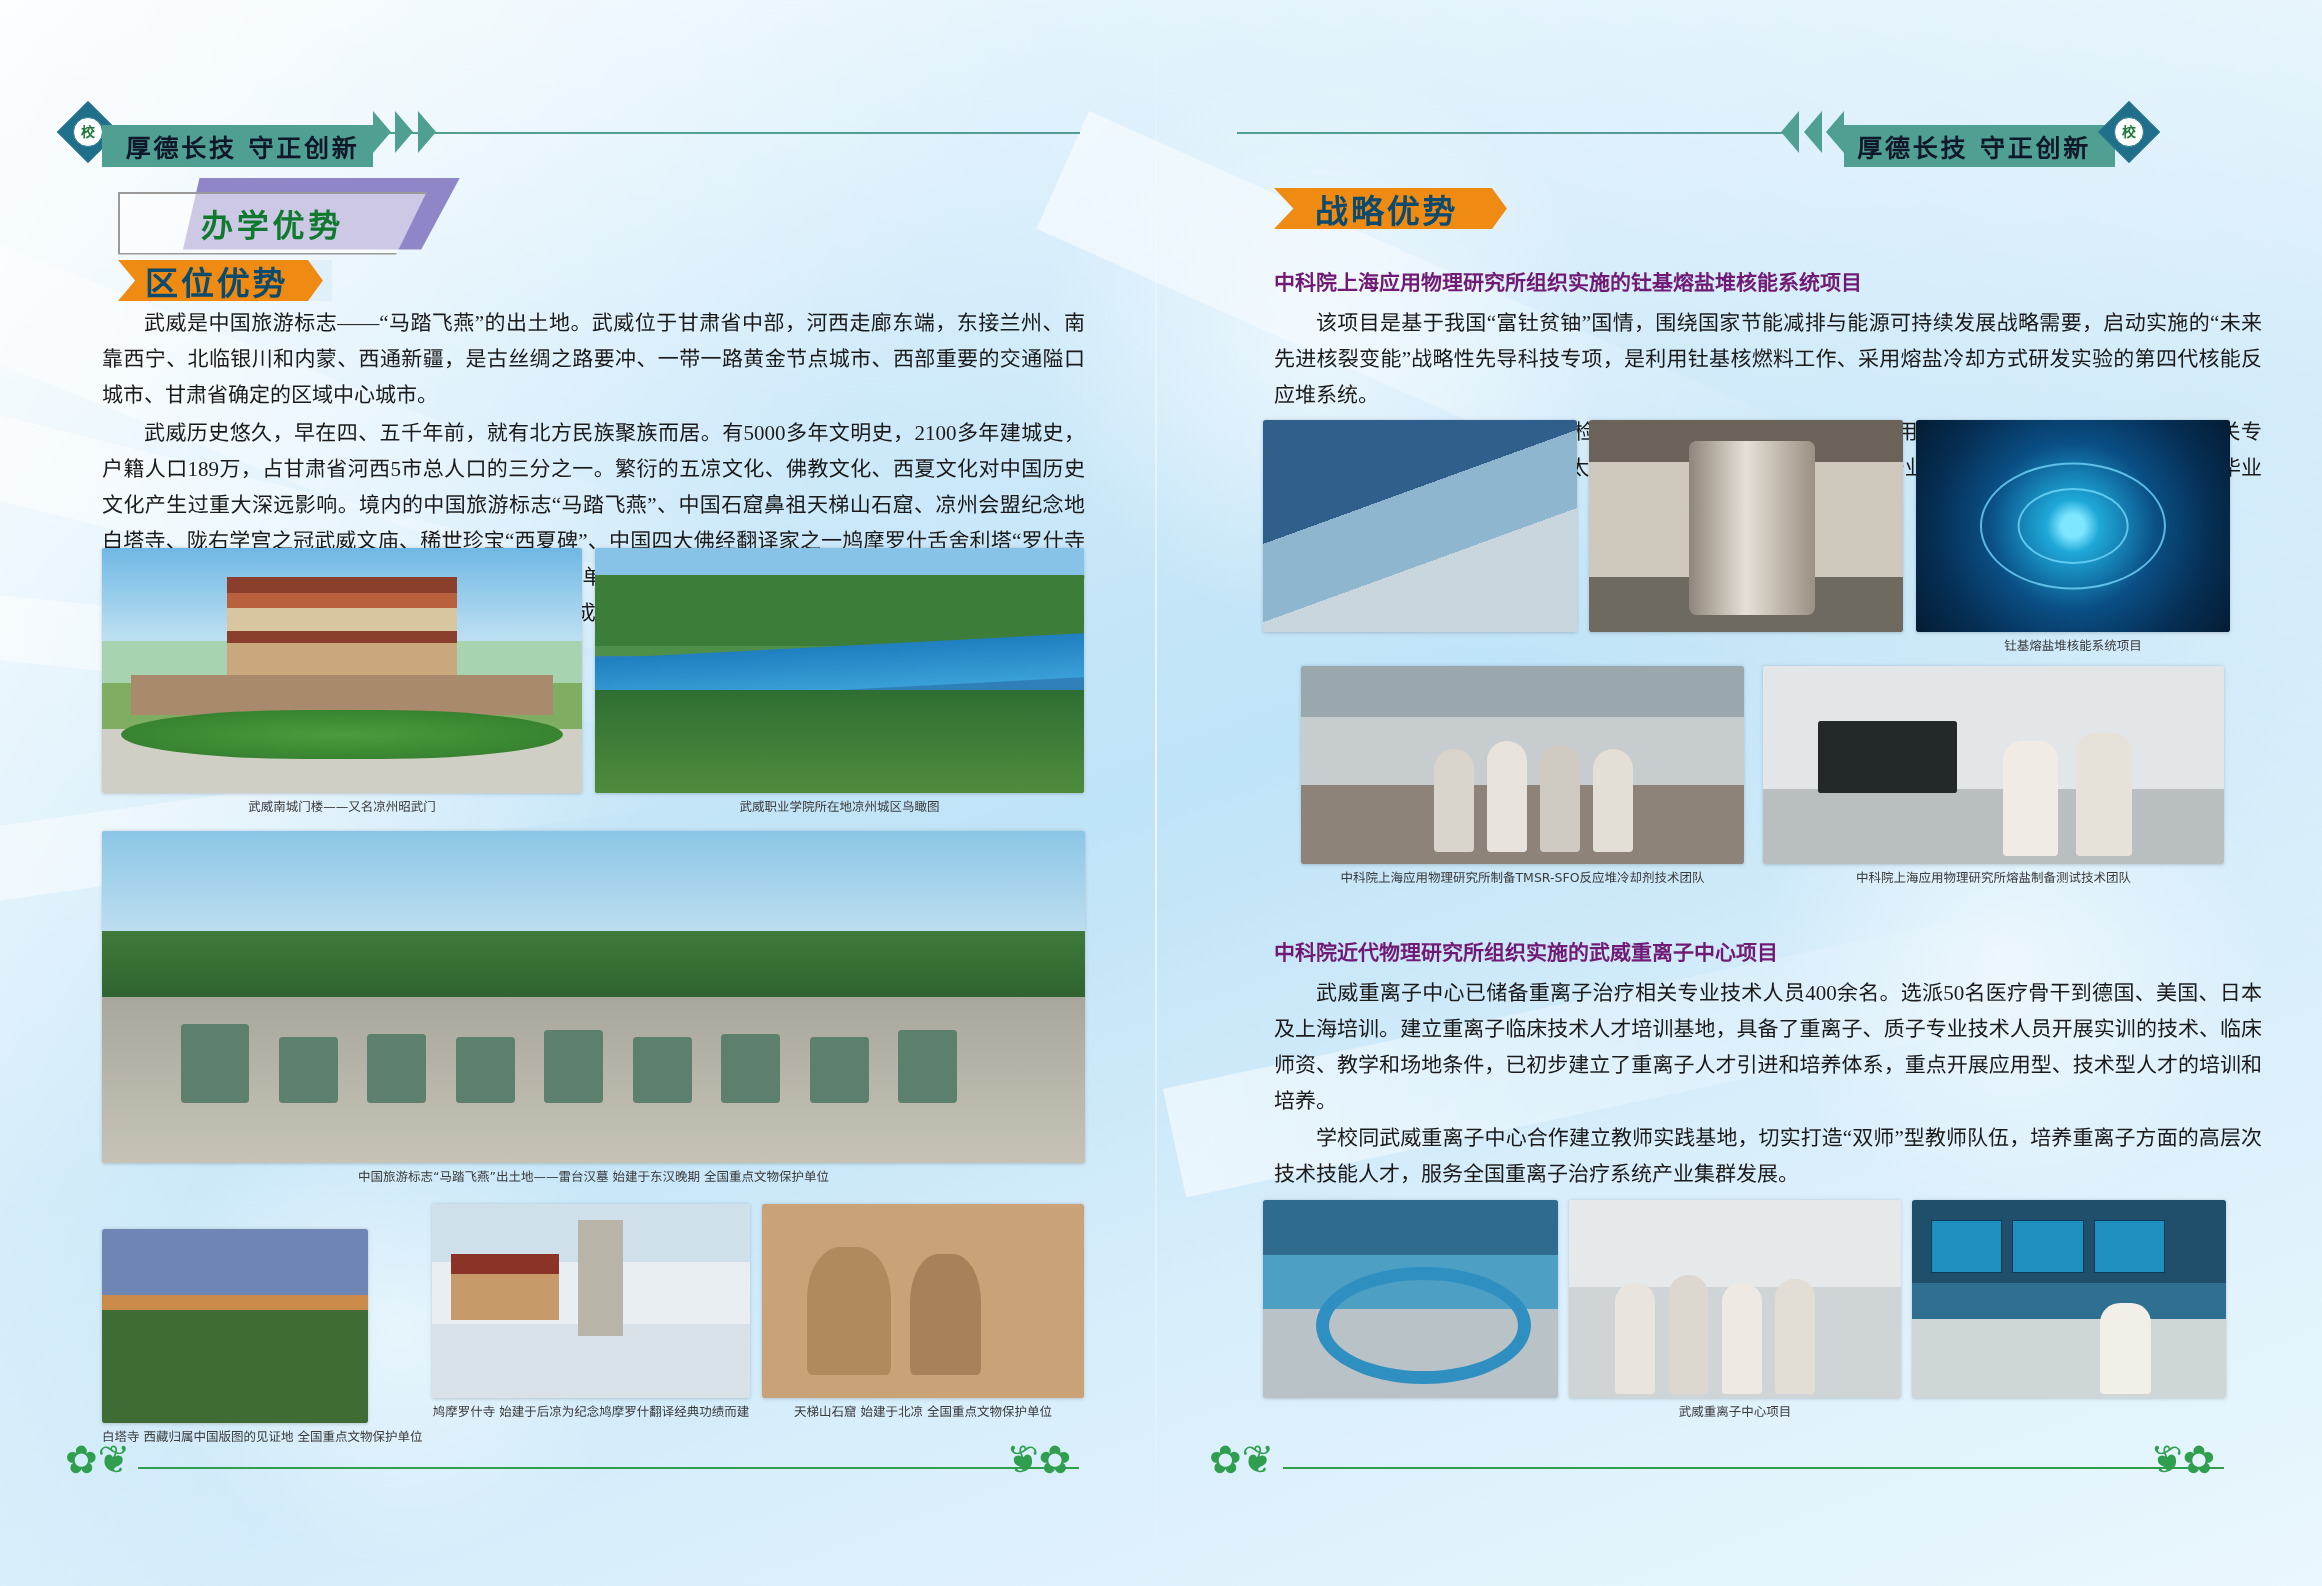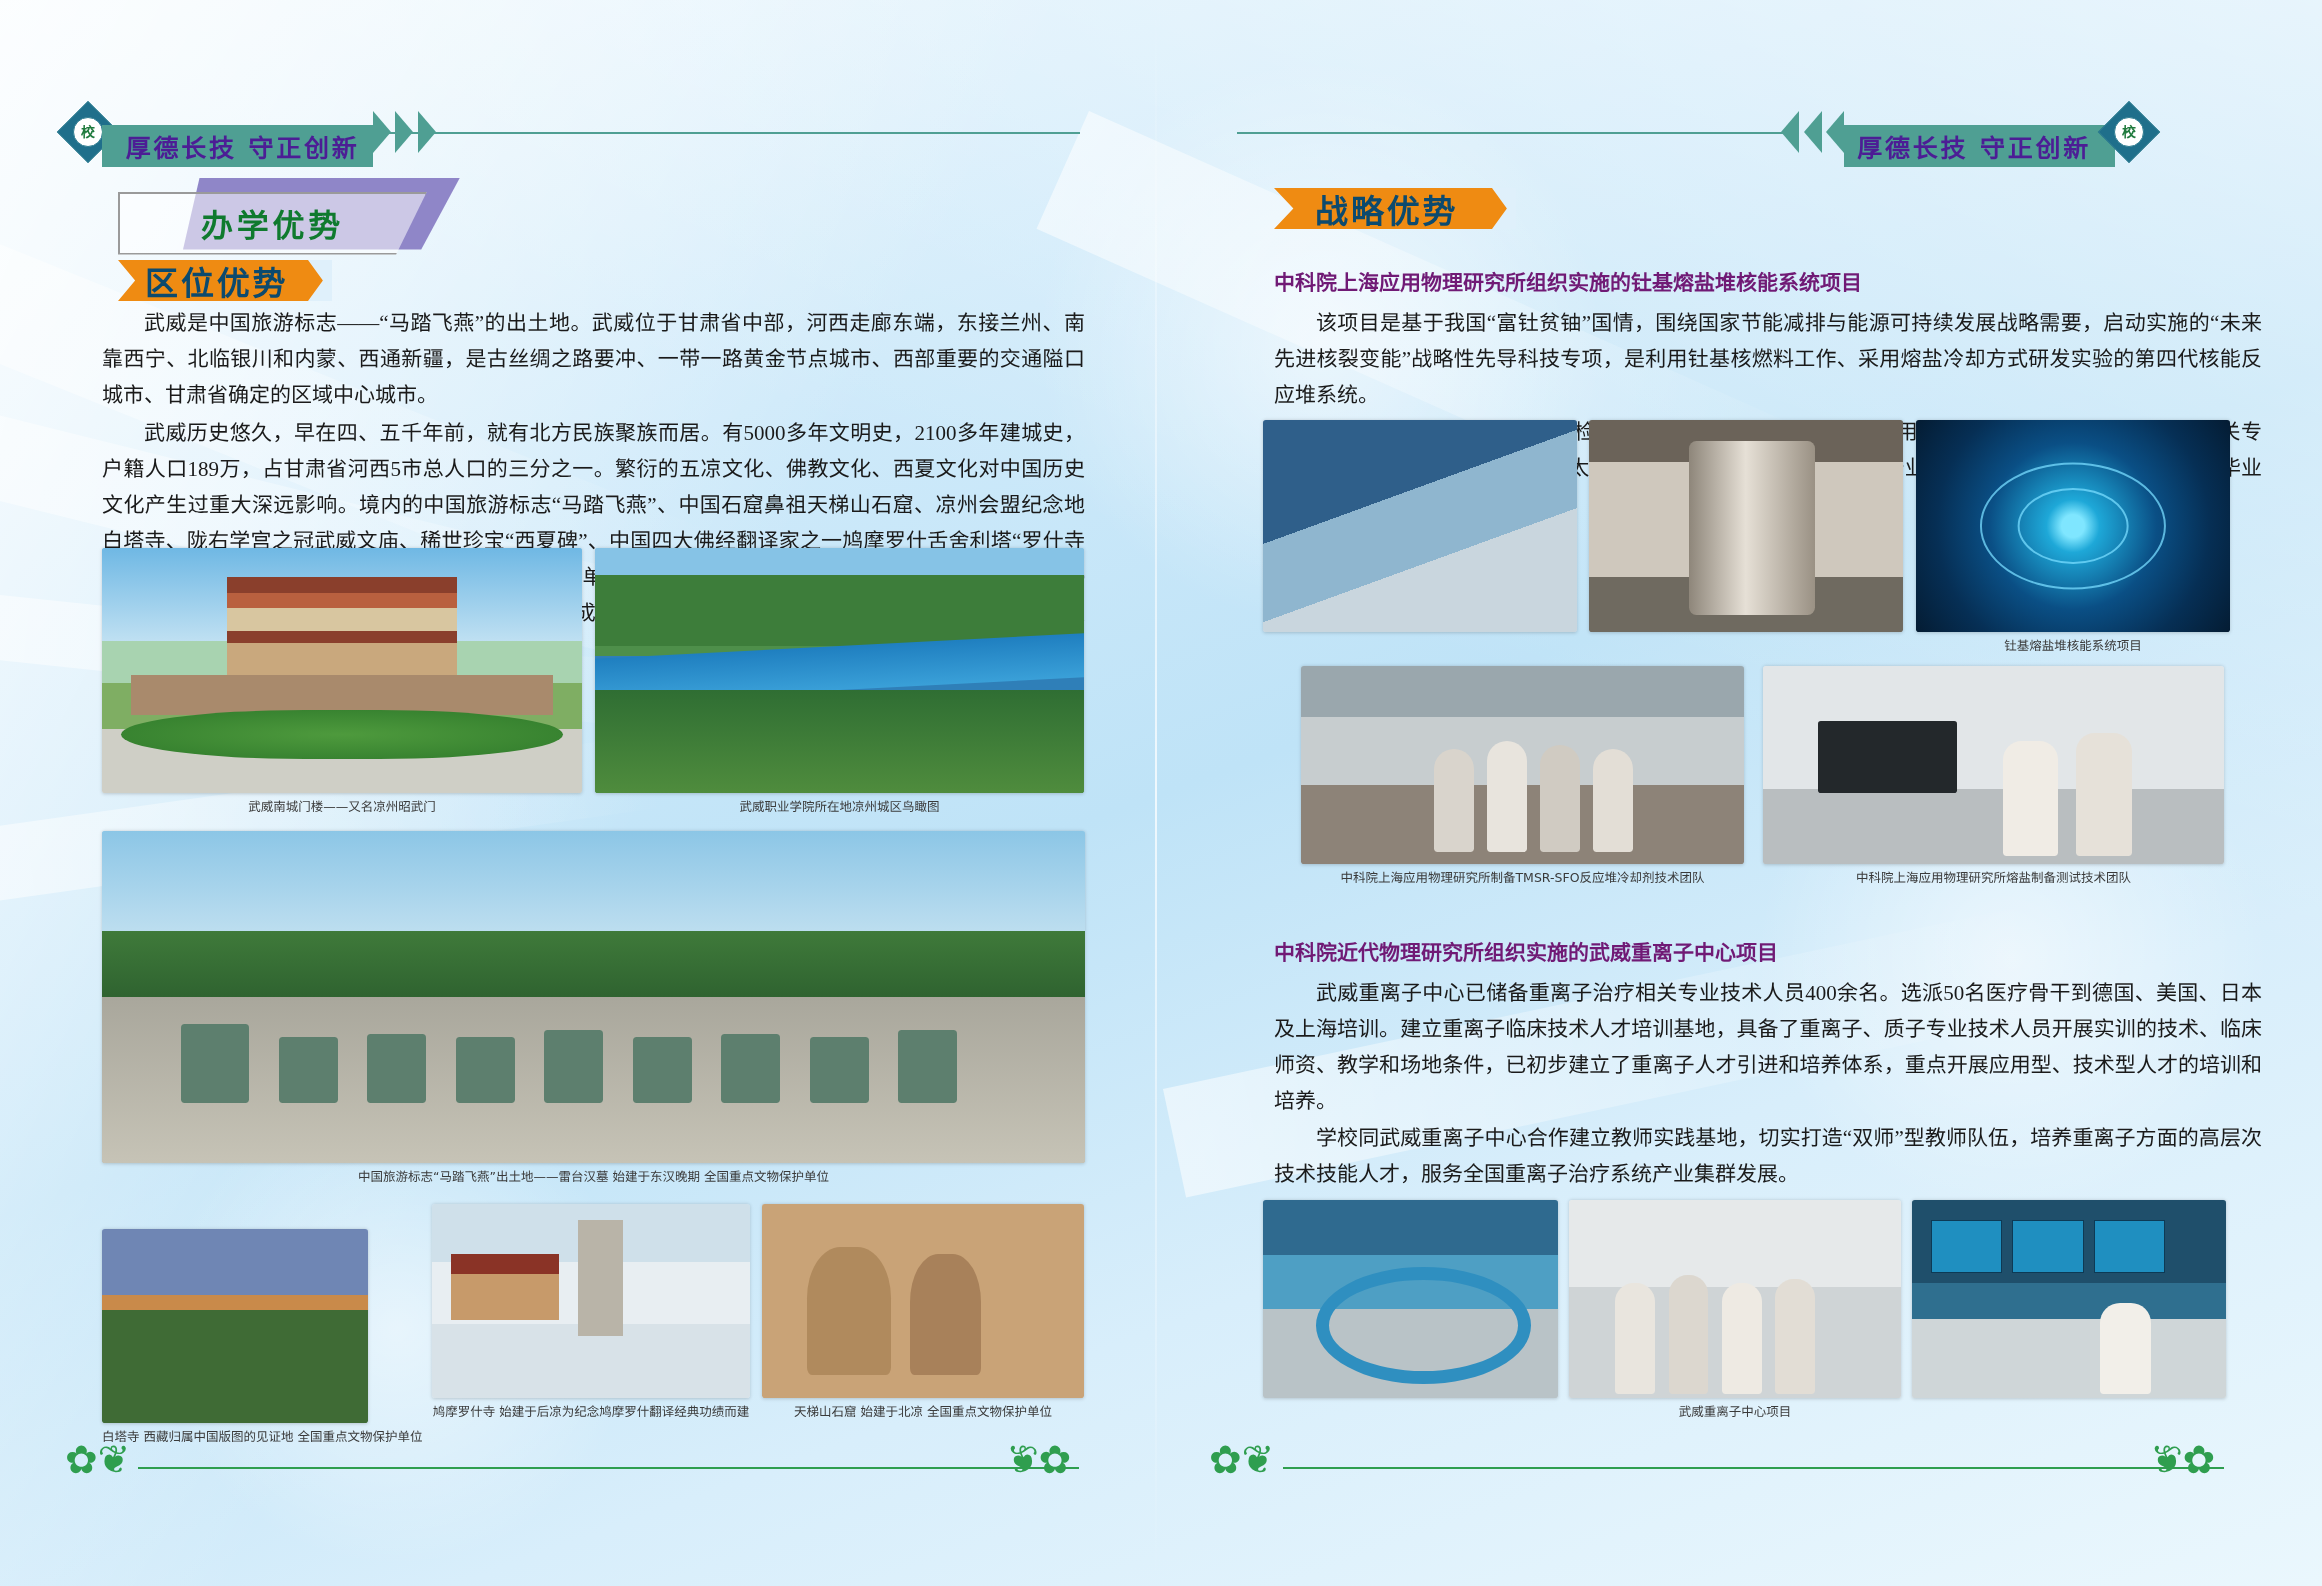--- a/index.html
+++ b/index.html
@@ -47,21 +47,21 @@
   }
   .rh-emblem .inner{
     transform:rotate(-45deg);
     width:28px;height:28px;border-radius:50%;
     background:#fff;border:1.8px solid #2e7d91;
     display:flex;align-items:center;justify-content:center;
     font-size:14px;color:#1f7a3d;font-weight:bold;line-height:1;
   }
   .rh-bar{
     height:42px;background:#4f9f93;display:flex;align-items:center;
-    color:#4c1d95;font-size:25px;font-weight:bold;letter-spacing:2.8px;
+    color:#0f172a;font-size:25px;font-weight:bold;letter-spacing:2.8px;
     padding:0 13px;position:relative;margin-top:28px;
   }
   .rh-left .rh-bar{margin-left:-8.3px;padding-left:24px;}
   .rh-right .rh-bar{margin-right:-8.3px;padding-right:24px;}
   .chev{width:0;height:0;border-top:21px solid transparent;border-bottom:21px solid transparent;}
   .chev-r{border-left:18.5px solid #4f9f93;}
   .chev-l{border-right:18.5px solid #4f9f93;}
   .chevgrp{display:flex;align-items:center;gap:4.6px;}
   .rule{position:absolute;height:1.8px;background:#4f9f93;top:132px;}
   .rule-left{left:277px;width:803px;}

